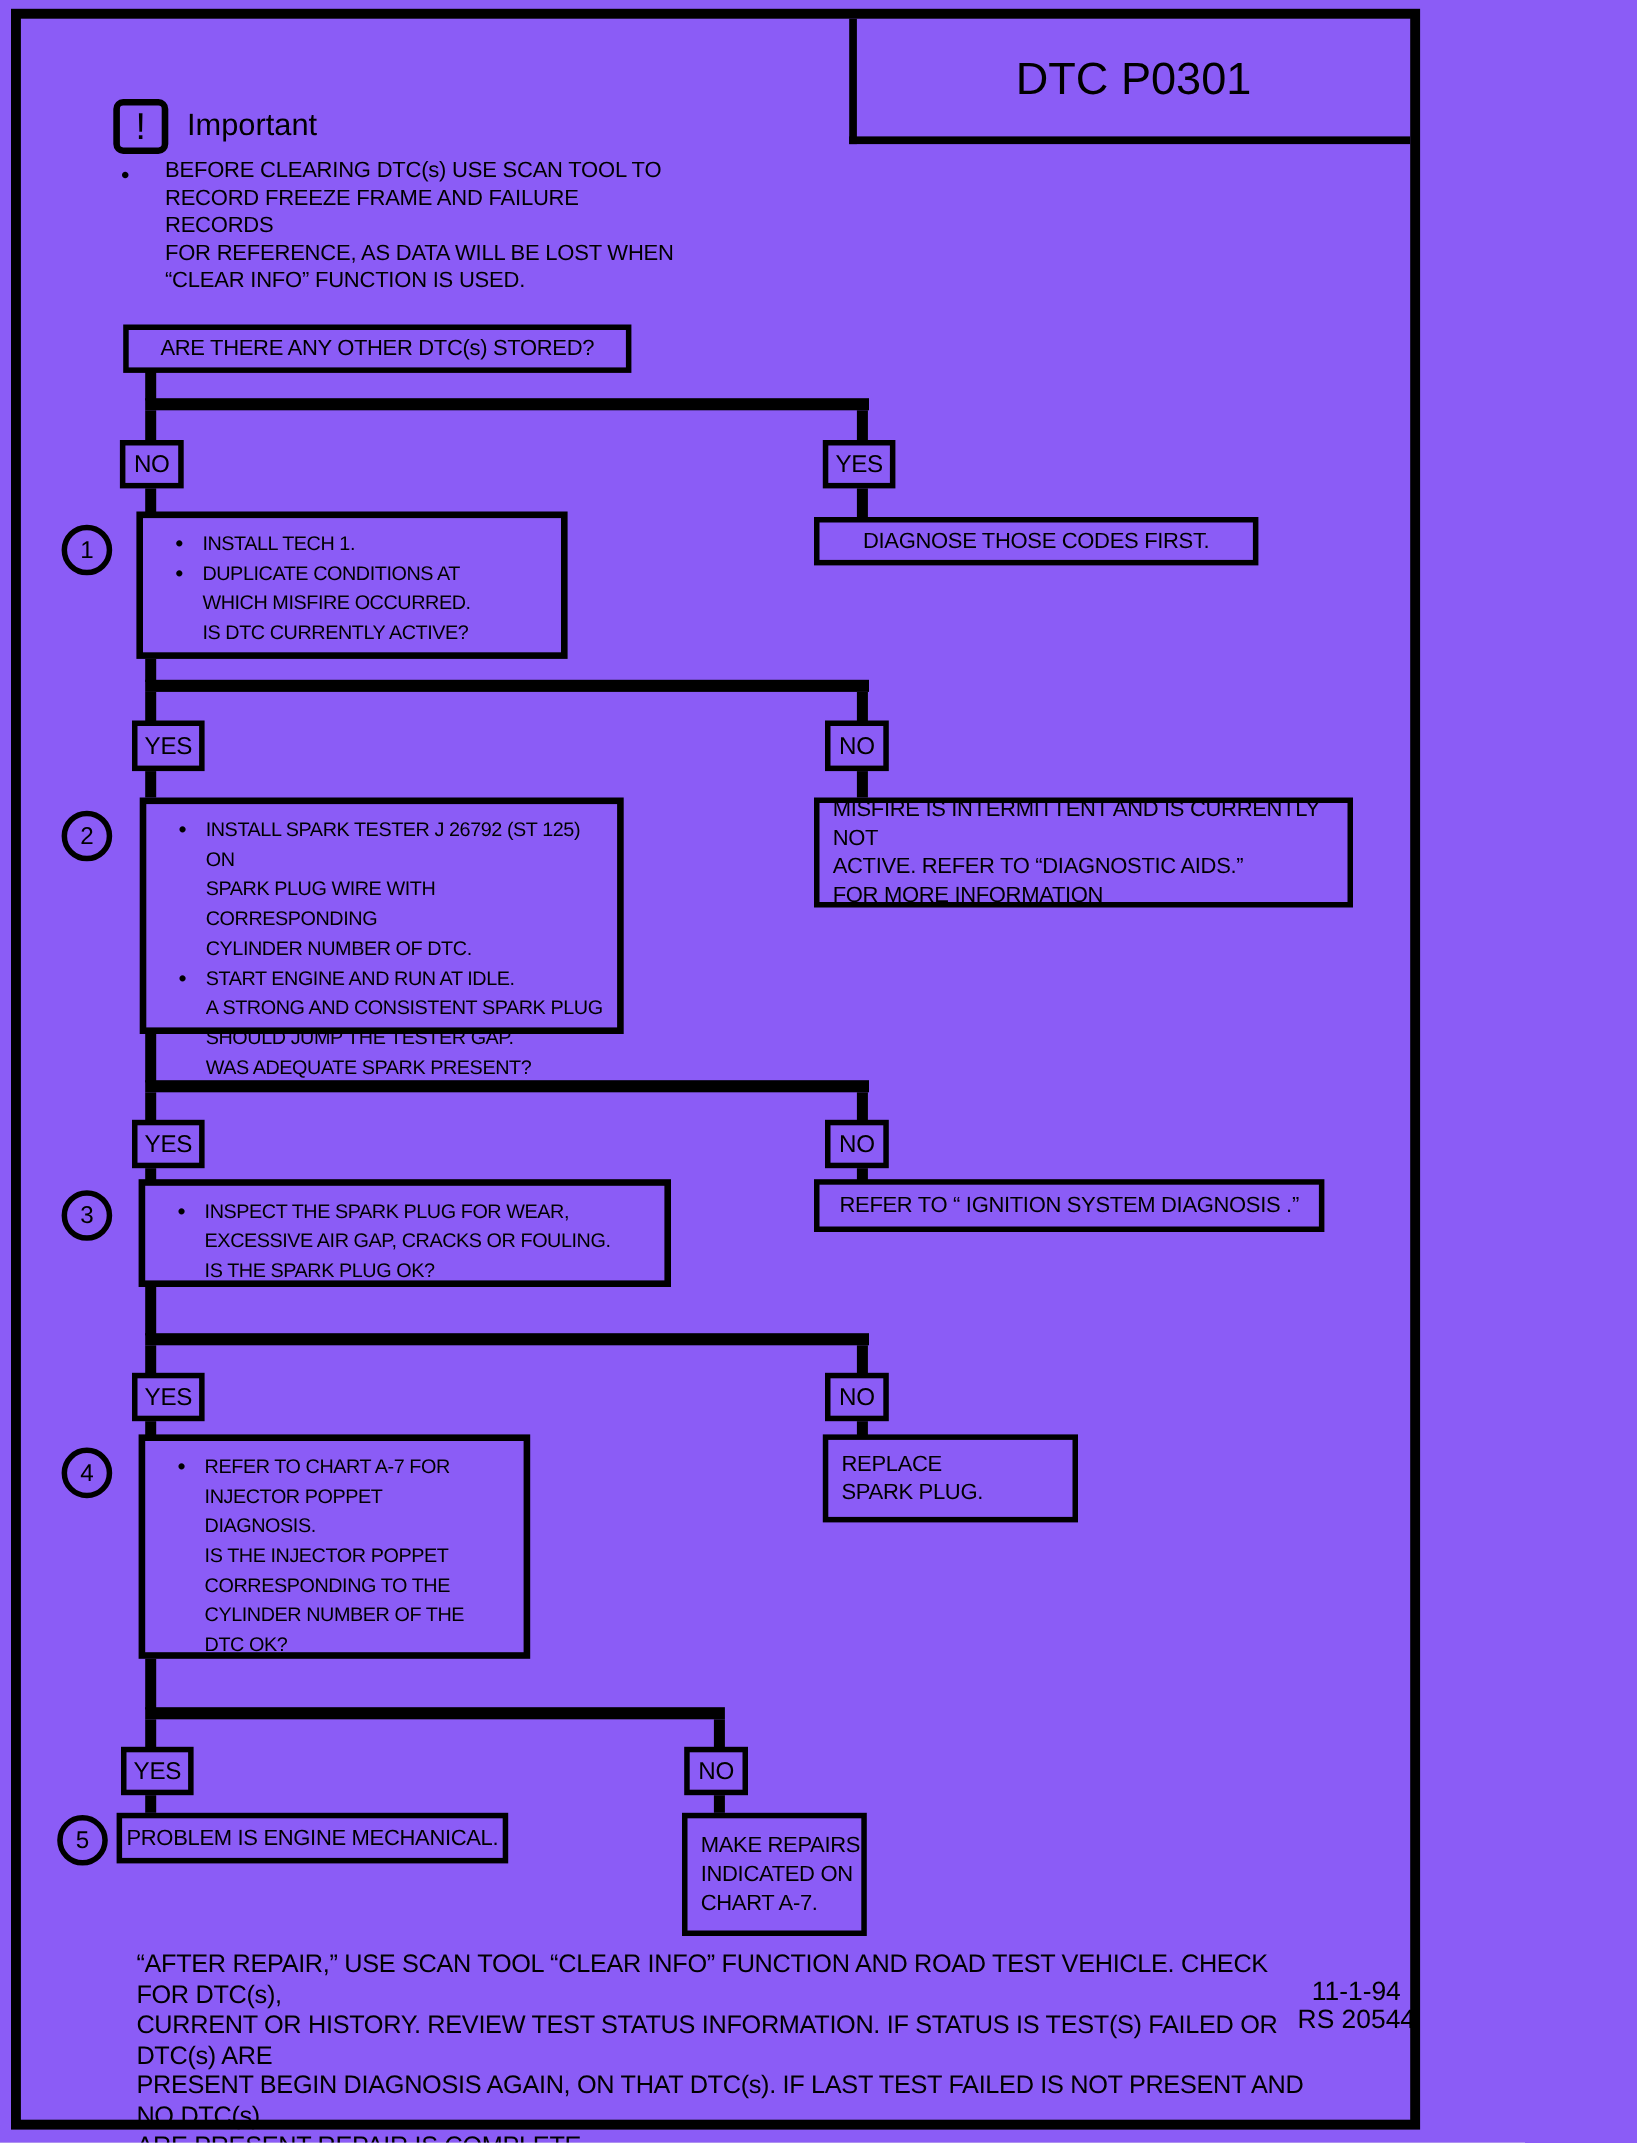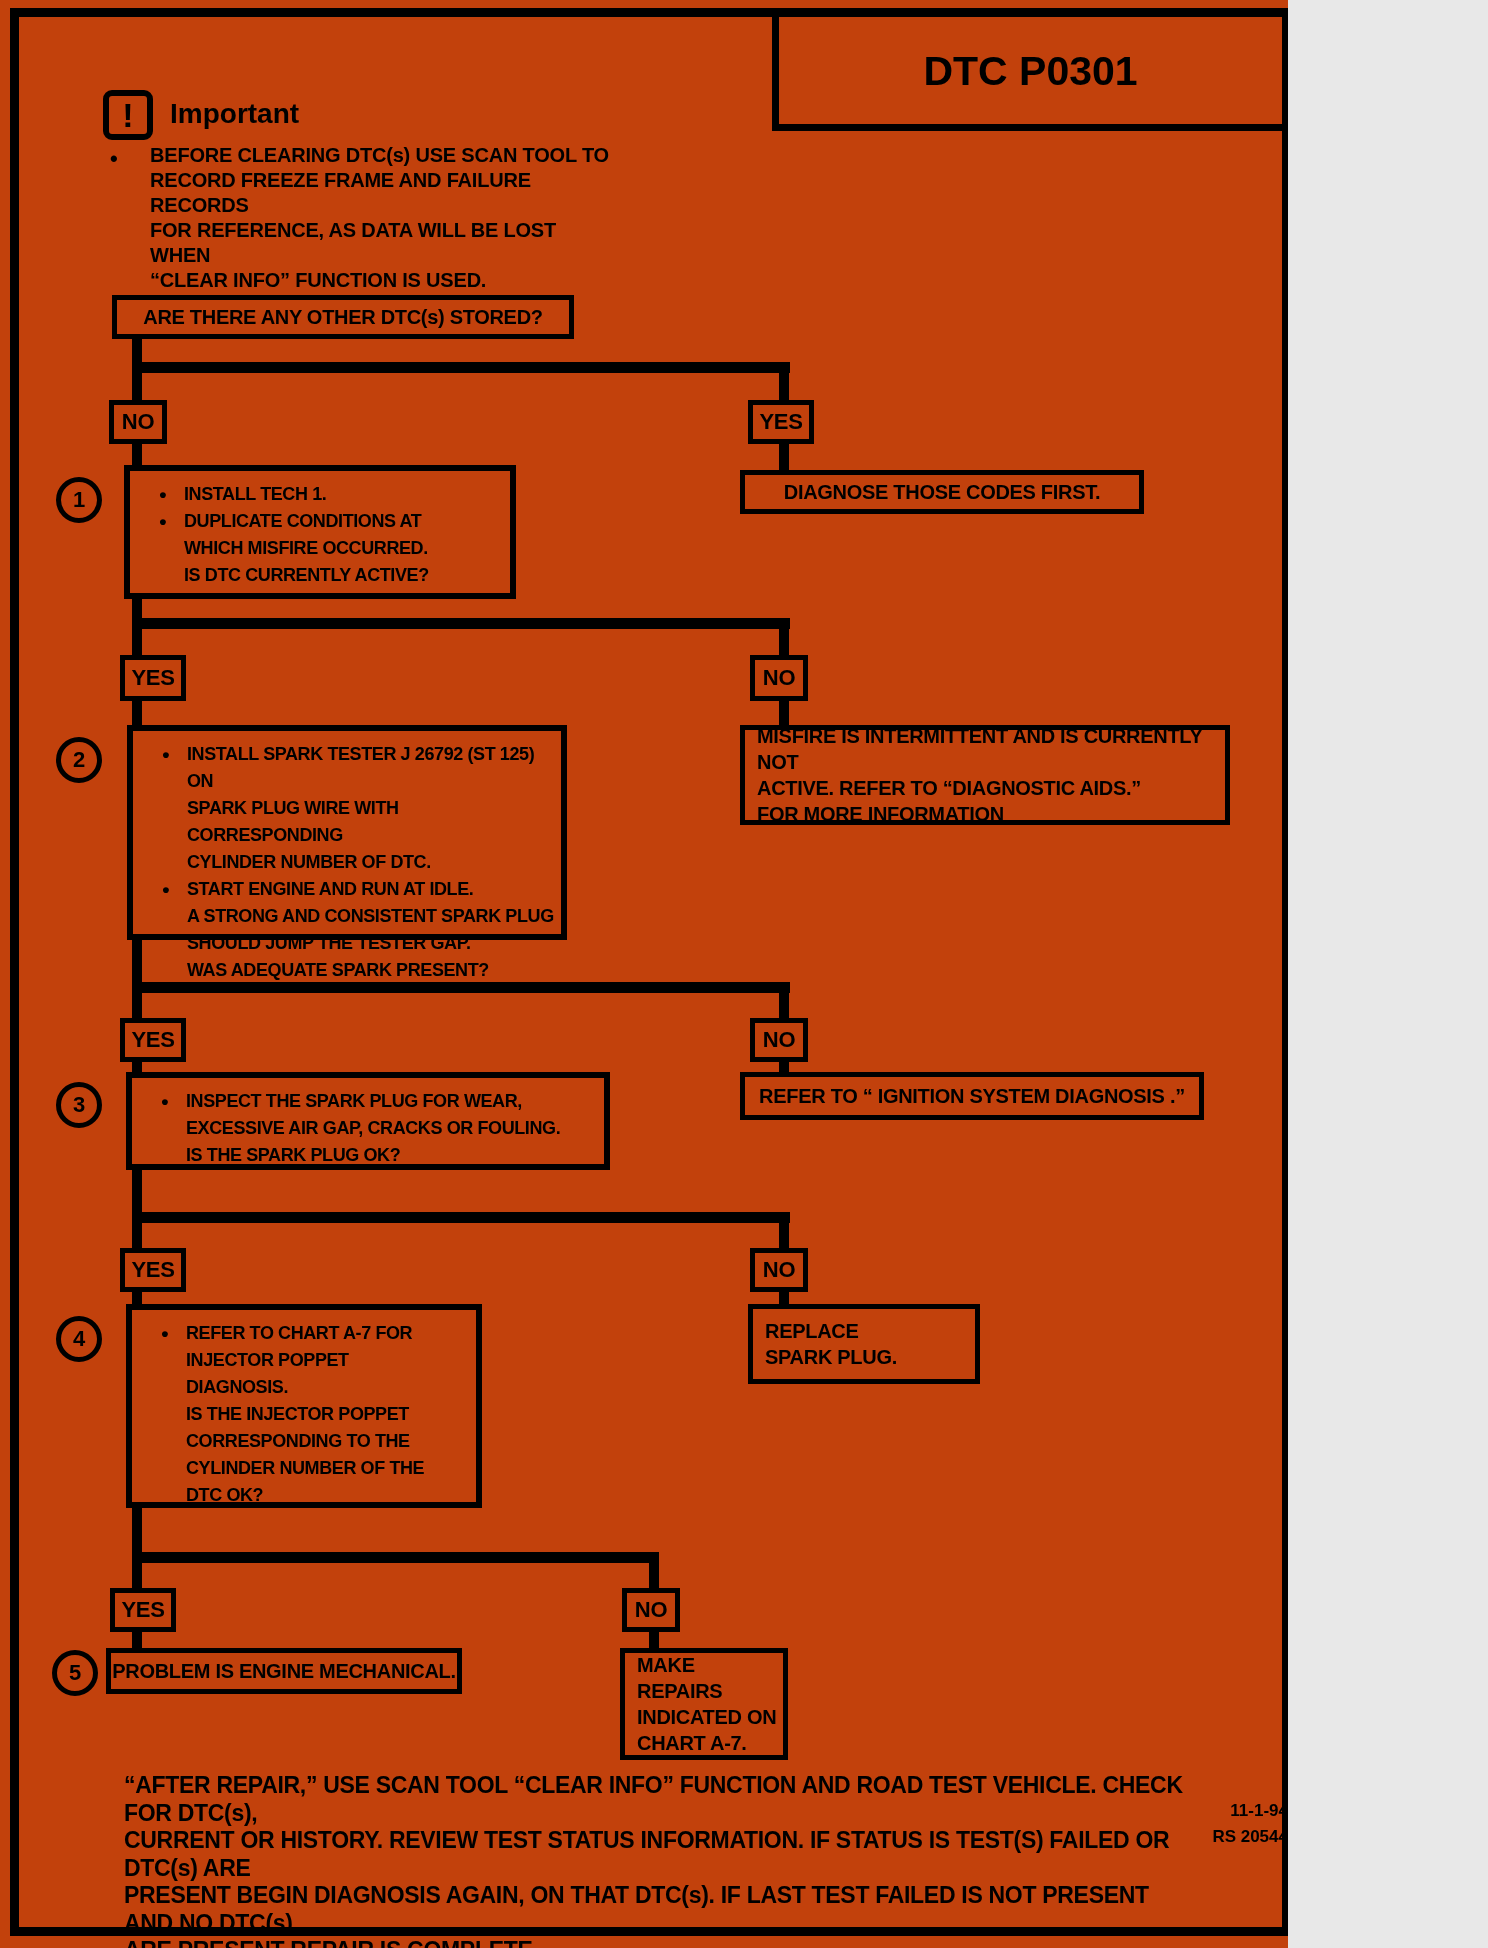--- a/index.html
+++ b/index.html
@@ -1,19 +1,19 @@
 <!DOCTYPE html>
 <html><head>
 <meta charset="utf-8">
 <style>
   html,body { margin:0; padding:0; background:#e8e8e8; }
   .canvas {
-    position:relative; width:1288px; height:1948px; background:#c2410c;
+    position:relative; width:1488px; height:1948px; background:#8b5cf6;
     font-family:"Liberation Sans","DejaVu Sans",sans-serif;
-    font-weight:bold; color:#000; overflow:hidden;
+    font-weight:normal; color:#000; overflow:hidden;
   }
   .abs { position:absolute; box-sizing:border-box; }
   .page-border { border:9px solid #000; }
   .title-box { border-left:7px solid #000; border-bottom:7px solid #000;
     display:flex; flex-direction:column; align-items:center; justify-content:center; }
   .title-code { font-size:41px; letter-spacing:0px; line-height:48px; }
   .title-name { font-size:30px; letter-spacing:-0.5px; line-height:40px; }
   .imp-icon { border:6px solid #000; border-radius:9px; display:flex;
     align-items:center; justify-content:center; font-size:34px; }
   .imp-label { font-size:28px; }
@@ -26,21 +26,21 @@
   .label-box { font-size:22px; }
   .rbox-left { justify-content:flex-start; text-align:left; padding-left:12px; }
   .step-box { border:6px solid #000; padding:10px 6px 6px 12px; }
   .bullet-row { display:flex; }
   .bullet-mark { width:42px; flex:0 0 42px; font-size:21px; line-height:27px; text-align:center; }
   .bullet-text { font-size:18px; line-height:27px; letter-spacing:-0.4px; white-space:pre-line; }
   .circle { border:5px solid #000; border-radius:50%; display:flex;
     align-items:center; justify-content:center; font-size:22px; }
   .hline, .vline { background:#000; }
   .footer-text { font-size:23px; line-height:27.5px; letter-spacing:-0.3px; }
-  .stamp { font-size:17px; line-height:26px; text-align:right; }
+  .stamp { font-size:24px; line-height:26px; text-align:center; }
 </style>
 </head>
 <body>
 
 <div class="canvas">
 
   <div class="abs page-border" style="left:10px; top:8px; width:1281px; height:1928px;"></div>
 
   <div class="abs title-box" style="left:772px; top:17px; width:510px; height:114px;">
     <div class="title-code">DTC P0301</div>

